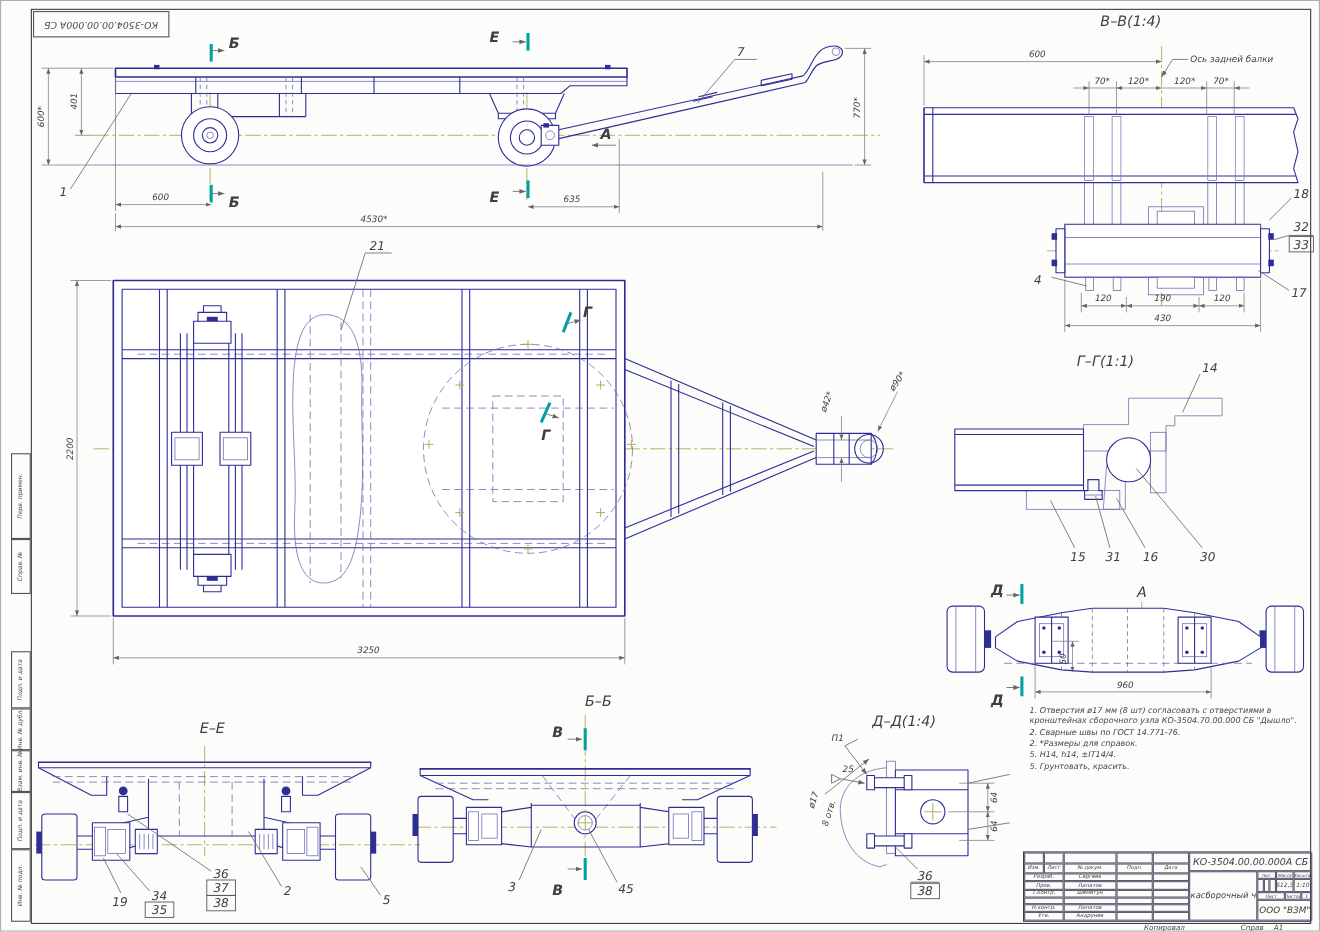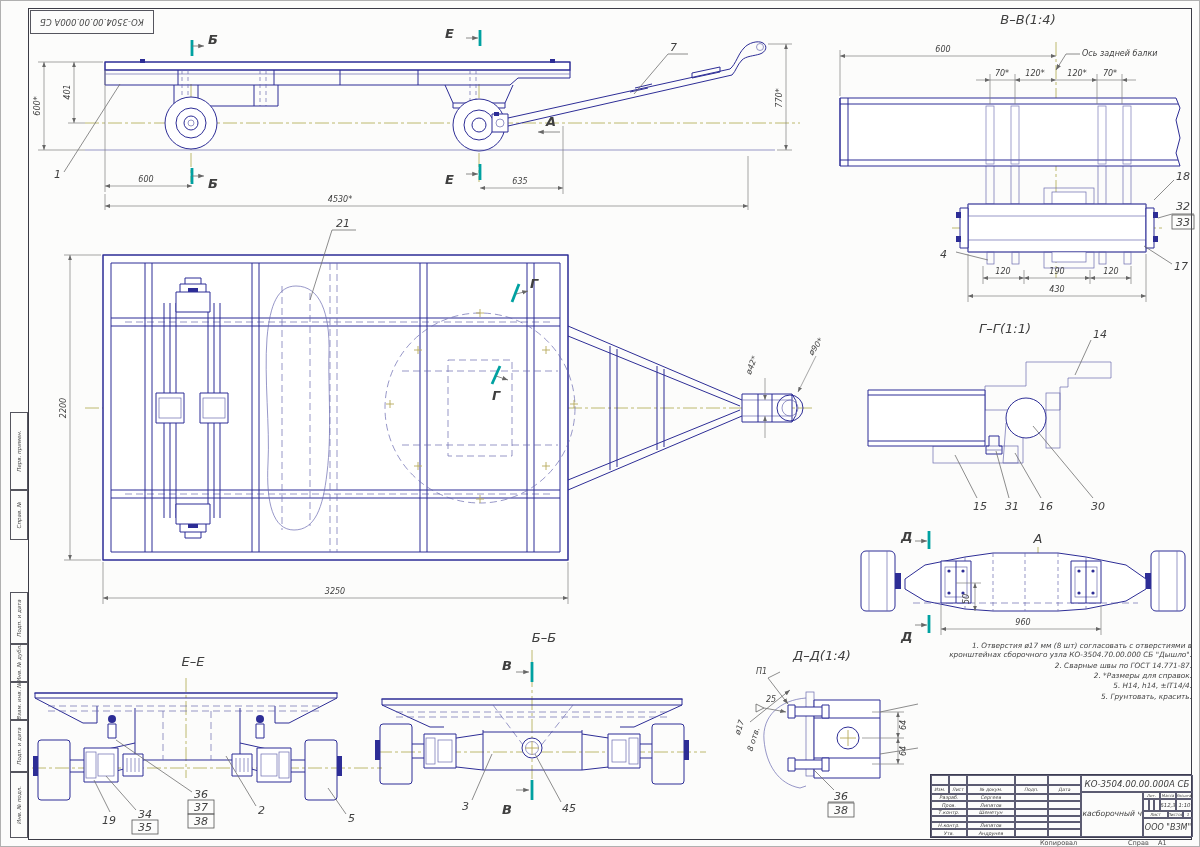--- a/index.html
+++ b/index.html
@@ -27,22 +27,22 @@
   .vt{font-size:13px;}
   .margin-stamp{position:absolute;left:10px;width:18px;border:1px solid #55555e;
       display:flex;align-items:center;justify-content:center;box-sizing:border-box;}
   .margin-stamp span{transform:rotate(-90deg);white-space:nowrap;font-size:5.5px;
       font-style:italic;color:#4a4a4a;}
   .tb,.tb *{box-sizing:border-box;}
   .tb{position:absolute;border:1.4px solid #3d3d52;display:flex;font-style:italic;color:#3d3d3d;}
   .tb .cell{border:.7px solid #5c5c72;display:flex;align-items:center;justify-content:center;
       overflow:hidden;white-space:nowrap;}
   .notes{position:absolute;font-style:italic;color:#454545;font-size:7.3px;line-height:1.28;}
-  .notes div{margin-bottom:1px;text-align:right;}
-  .footlbl{position:absolute;color:#4a4a4a;font-size:6.5px;text-align:right;}
+  .notes div{margin-bottom:1px;}
+  .footlbl{position:absolute;font-style:italic;color:#4a4a4a;font-size:6.5px;text-align:right;}
 </style>
 </head>
 <body>
 
 <div id="sheet">
   <div id="frame"></div>
 
   <svg width="0" height="0" class="v" style="left:0;top:0">
     <defs>
       <pattern id="h45" width="5" height="5" patternUnits="userSpaceOnUse" patternTransform="rotate(45)">
@@ -663,21 +663,21 @@
       <line class="ld" x1="92" y1="142" x2="112" y2="162"></line>
       <text class="ct" x="112" y="172">36</text>
       <line class="cobox" x1="106" y1="174" x2="132" y2="174"></line>
       <rect class="cobox" x="106" y="175" width="26" height="14"></rect>
       <text class="ct" x="112" y="186">38</text>
     </g>
   </svg>
 
   <div class="notes v" style="left:936px;top:641px;width:256px">
     <div>1. Отверстия ø17 мм (8 шт) согласовать с отверстиями в кронштейнах сборочного узла КО-3504.70.00.000 СБ "Дышло".</div>
-    <div>2. Сварные швы по ГОСТ 14.771-87.</div>
+    <div>2. Сварные швы по ГОСТ 14.771-76.</div>
     <div>2. *Размеры для справок.</div>
     <div>5. Н14, h14, ±IT14/4.</div>
     <div>5. Грунтовать, красить.</div>
   </div>
 
   <div class="tb" style="left:930px;top:774px;width:262px;height:64px">
 
     <div style="width:150px;height:100%;display:flex;flex-direction:column">
       <div style="display:flex;height:11px">
         <div class="cell" style="width:18px"></div>

